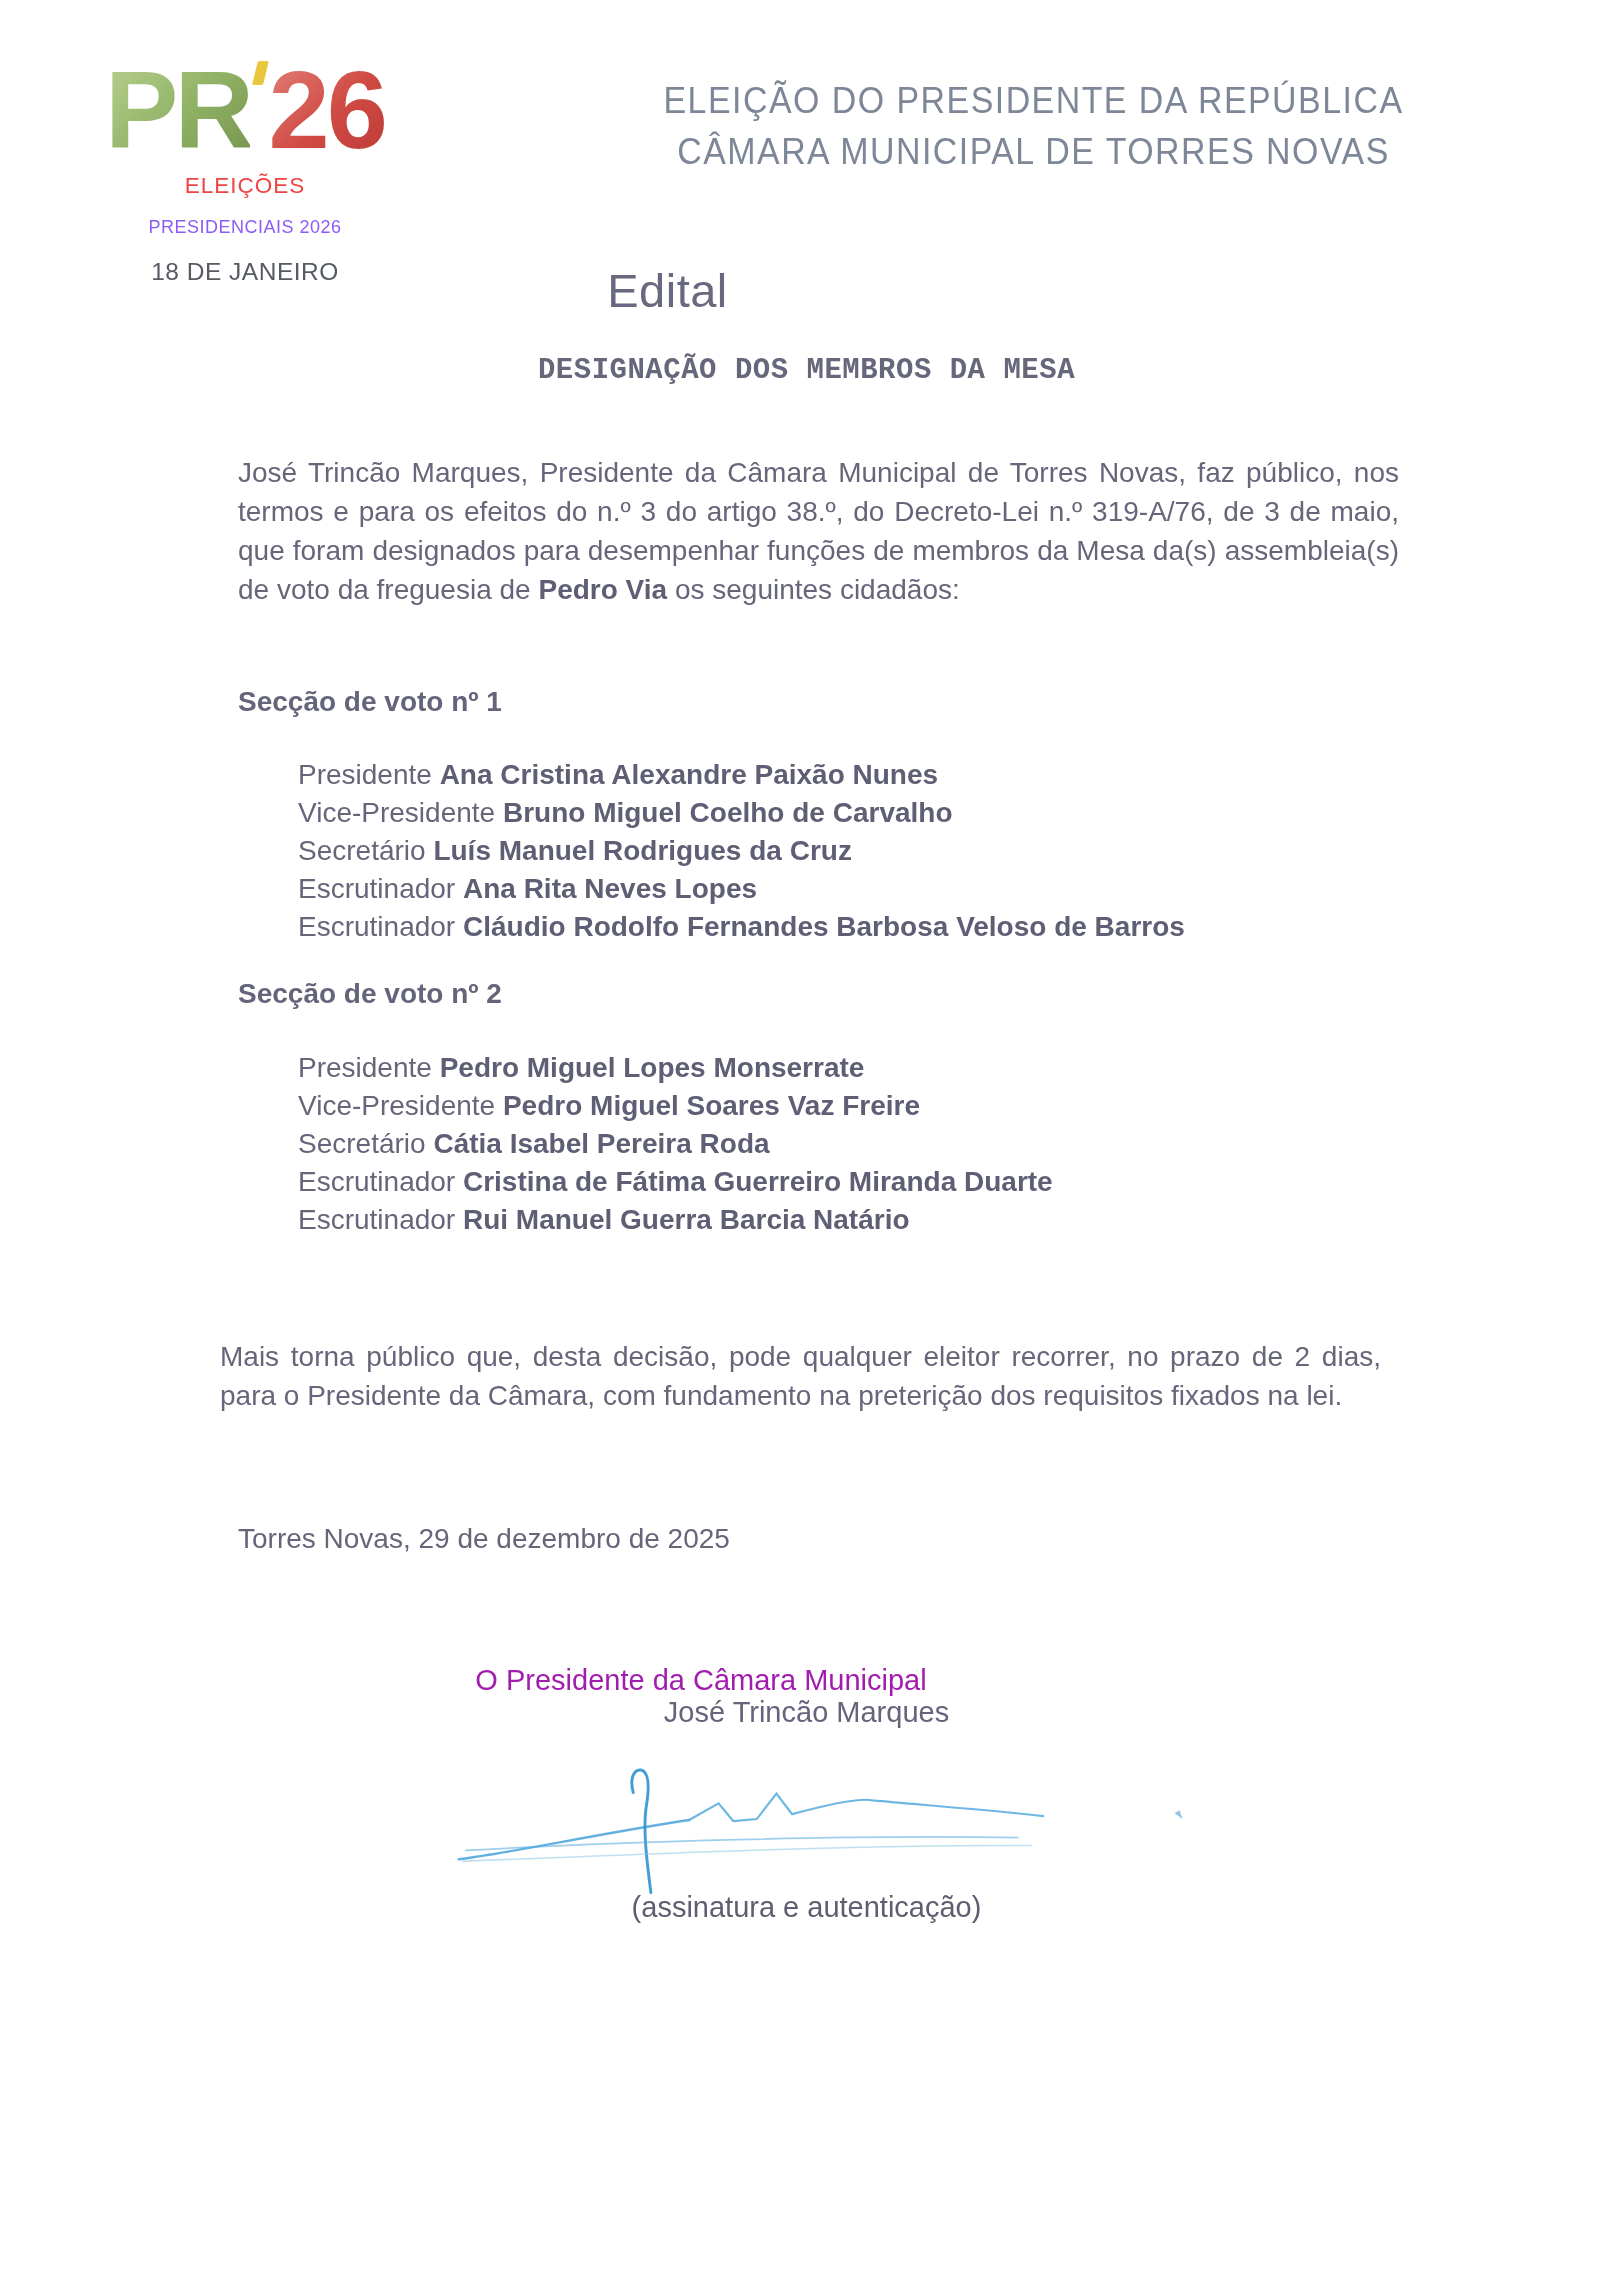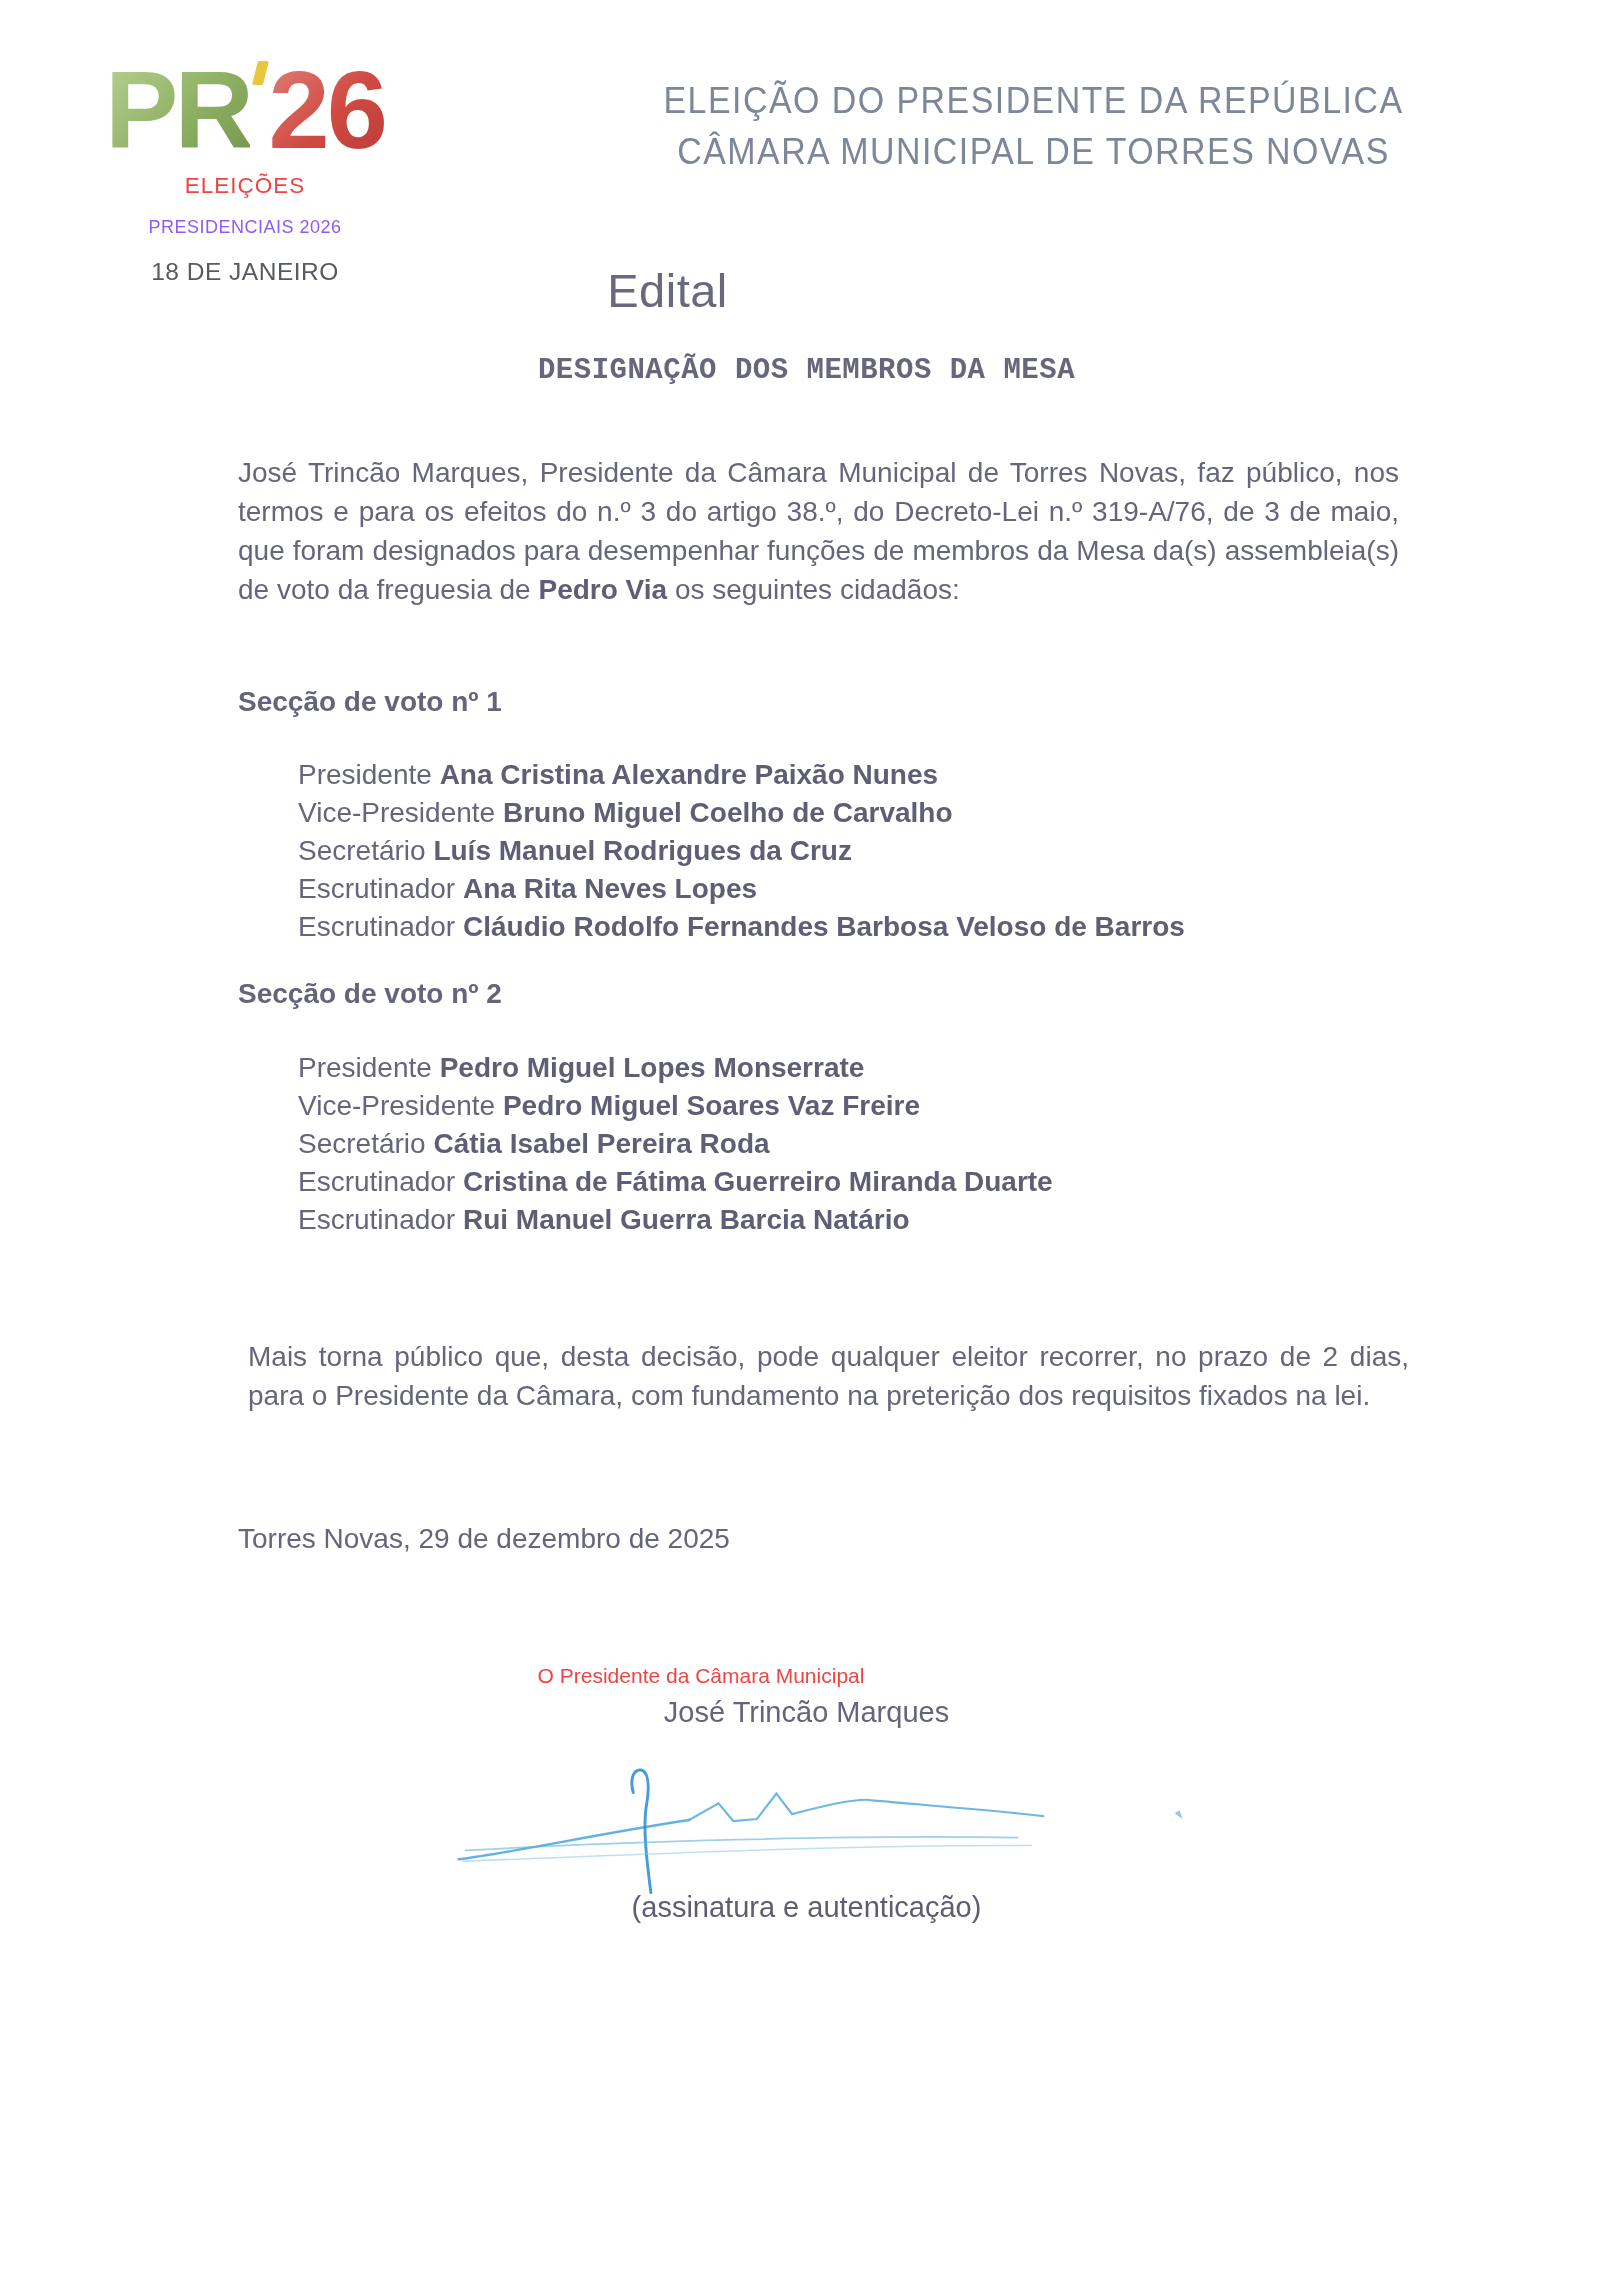--- a/index.html
+++ b/index.html
@@ -39,26 +39,26 @@
   .subtitle{position:absolute;left:0;top:354px;width:1613px;text-align:center;
     font-size:29px;font-weight:bold;color:#67677b;letter-spacing:0.5px;font-family:Liberation Mono, monospace;}
   
   .intro{position:absolute;left:238px;top:425px;width:1161px;
     font-size:28px;line-height:39px;text-align:justify;color:#66667a;}
   .intro b,.mrow b{font-weight:bold;color:#5e5e74;}
   .sec-h{position:absolute;left:238px;font-size:28px;font-weight:bold;color:#64647a;}
   .sec1-h{top:686px;} .sec2-h{top:978px;}
   .mlist{position:absolute;left:298px;font-size:28px;line-height:38px;color:#66667a;}
   .sec1-list{top:756px;} .sec2-list{top:1049px;}
-  .closing{position:absolute;left:248px;top:1309px;width:1161px;
+  .closing{position:absolute;left:220px;top:1309px;width:1161px;
     font-size:28px;line-height:39px;text-align:justify;color:#66667a;}
   .dateline{position:absolute;left:238px;top:1523px;font-size:28px;color:#66667a;}
   
   .sig-role{position:absolute;left:0;top:1664px;width:1402px;text-align:center;
-    font-size:21px;color:#ef4444;}
+    font-size:29px;color:#a21caf;}
   .sig-name{position:absolute;left:0;top:1696px;width:1613px;text-align:center;
     font-size:29px;color:#64647a;}
   .sig-svg{position:absolute;left:441px;top:1764px;}
   .sig-caption{position:absolute;left:0;top:1891px;width:1613px;text-align:center;
     font-size:29px;color:#5e5e70;}
 </style>
 </head>
 <body>
 
 <div class="page">

